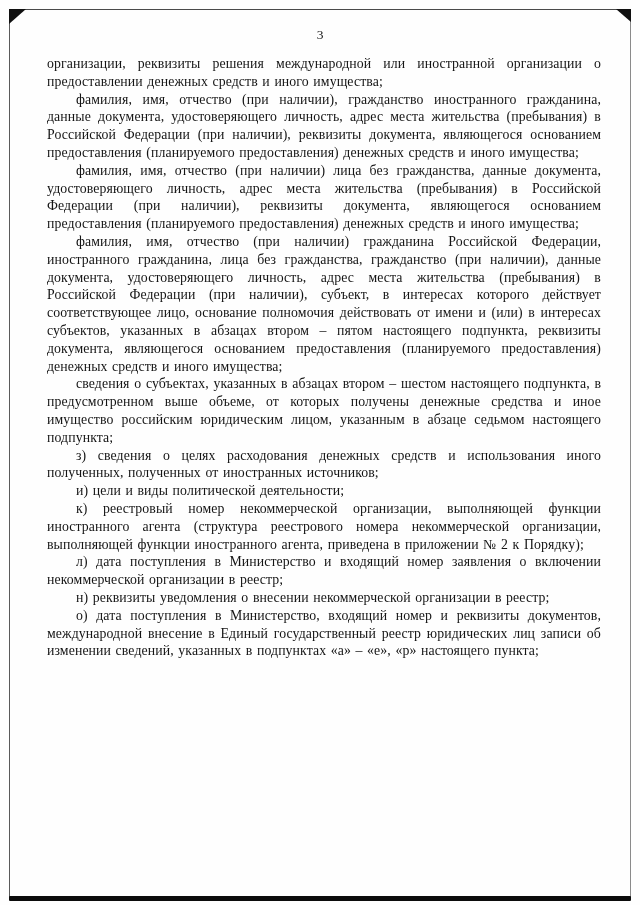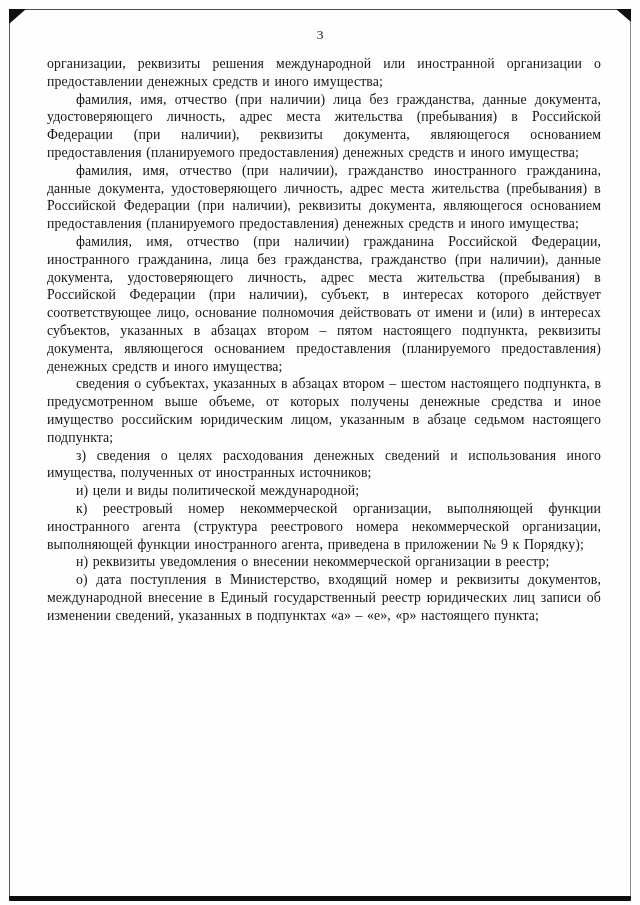--- a/index.html
+++ b/index.html
@@ -83,24 +83,25 @@
   <div class="border-left"></div>
   <div class="border-right"></div>
   <div class="corner-tl"></div>
   <div class="corner-tr"></div>
   <div class="bottom-bar"></div>
 
   <div class="page-number">3</div>
 
   <div class="doc-body">
     <p class="para no-indent">организации, реквизиты решения международной или иностранной организации о предоставлении денежных средств и иного имущества;</p>
+    <p class="para">фамилия, имя, отчество (при наличии), гражданство иностранного гражданина, данные документа, удостоверяющего личность, адрес места жительства (пребывания) в Российской Федерации (при наличии), реквизиты документа, являющегося основанием предоставления (планируемого предоставления) денежных средств и иного имущества;</p>
     <p class="para">фамилия, имя, отчество (при наличии) лица без гражданства, данные документа, удостоверяющего личность, адрес места жительства (пребывания) в Российской Федерации (при наличии), реквизиты документа, являющегося основанием предоставления (планируемого предоставления) денежных средств и иного имущества;</p>
-    <p class="para">фамилия, имя, отчество (при наличии), гражданство иностранного гражданина, данные документа, удостоверяющего личность, адрес места жительства (пребывания) в Российской Федерации (при наличии), реквизиты документа, являющегося основанием предоставления (планируемого предоставления) денежных средств и иного имущества;</p>
     <p class="para">фамилия, имя, отчество (при наличии) гражданина Российской Федерации, иностранного гражданина, лица без гражданства, гражданство (при наличии), данные документа, удостоверяющего личность, адрес места жительства (пребывания) в Российской Федерации (при наличии), субъект, в интересах которого действует соответствующее лицо, основание полномочия действовать от имени и (или) в интересах субъектов, указанных в абзацах втором – пятом настоящего подпункта, реквизиты документа, являющегося основанием предоставления (планируемого предоставления) денежных средств и иного имущества;</p>
     <p class="para">сведения о субъектах, указанных в абзацах втором – шестом настоящего подпункта, в предусмотренном выше объеме, от которых получены денежные средства и иное имущество российским юридическим лицом, указанным в абзаце седьмом настоящего подпункта;</p>
-    <p class="para">з) сведения о целях расходования денежных сведений и использования иного имущества, полученных от иностранных источников;</p>
-    <p class="para">и) цели и виды политической международной;</p>
-    <p class="para">к) реестровый номер некоммерческой организации, выполняющей функции иностранного агента (структура реестрового номера некоммерческой организации, выполняющей функции иностранного агента, приведена в приложении № 9 к Порядку);</p>
+    <p class="para">з) сведения о целях расходования денежных средств и использования иного полученных, полученных от иностранных источников;</p>
+    <p class="para">и) цели и виды политической деятельности;</p>
+    <p class="para">к) реестровый номер некоммерческой организации, выполняющей функции иностранного агента (структура реестрового номера некоммерческой организации, выполняющей функции иностранного агента, приведена в приложении № 2 к Порядку);</p>
+    <p class="para">л) дата поступления в Министерство и входящий номер заявления о включении некоммерческой организации в реестр;</p>
     <p class="para">н) реквизиты уведомления о внесении некоммерческой организации в реестр;</p>
     <p class="para">о) дата поступления в Министерство, входящий номер и реквизиты документов, международной внесение в Единый государственный реестр юридических лиц записи об изменении сведений, указанных в подпунктах «а» – «е», «р» настоящего пункта;</p>
   </div>
 
 </div>
 
 </body></html>

